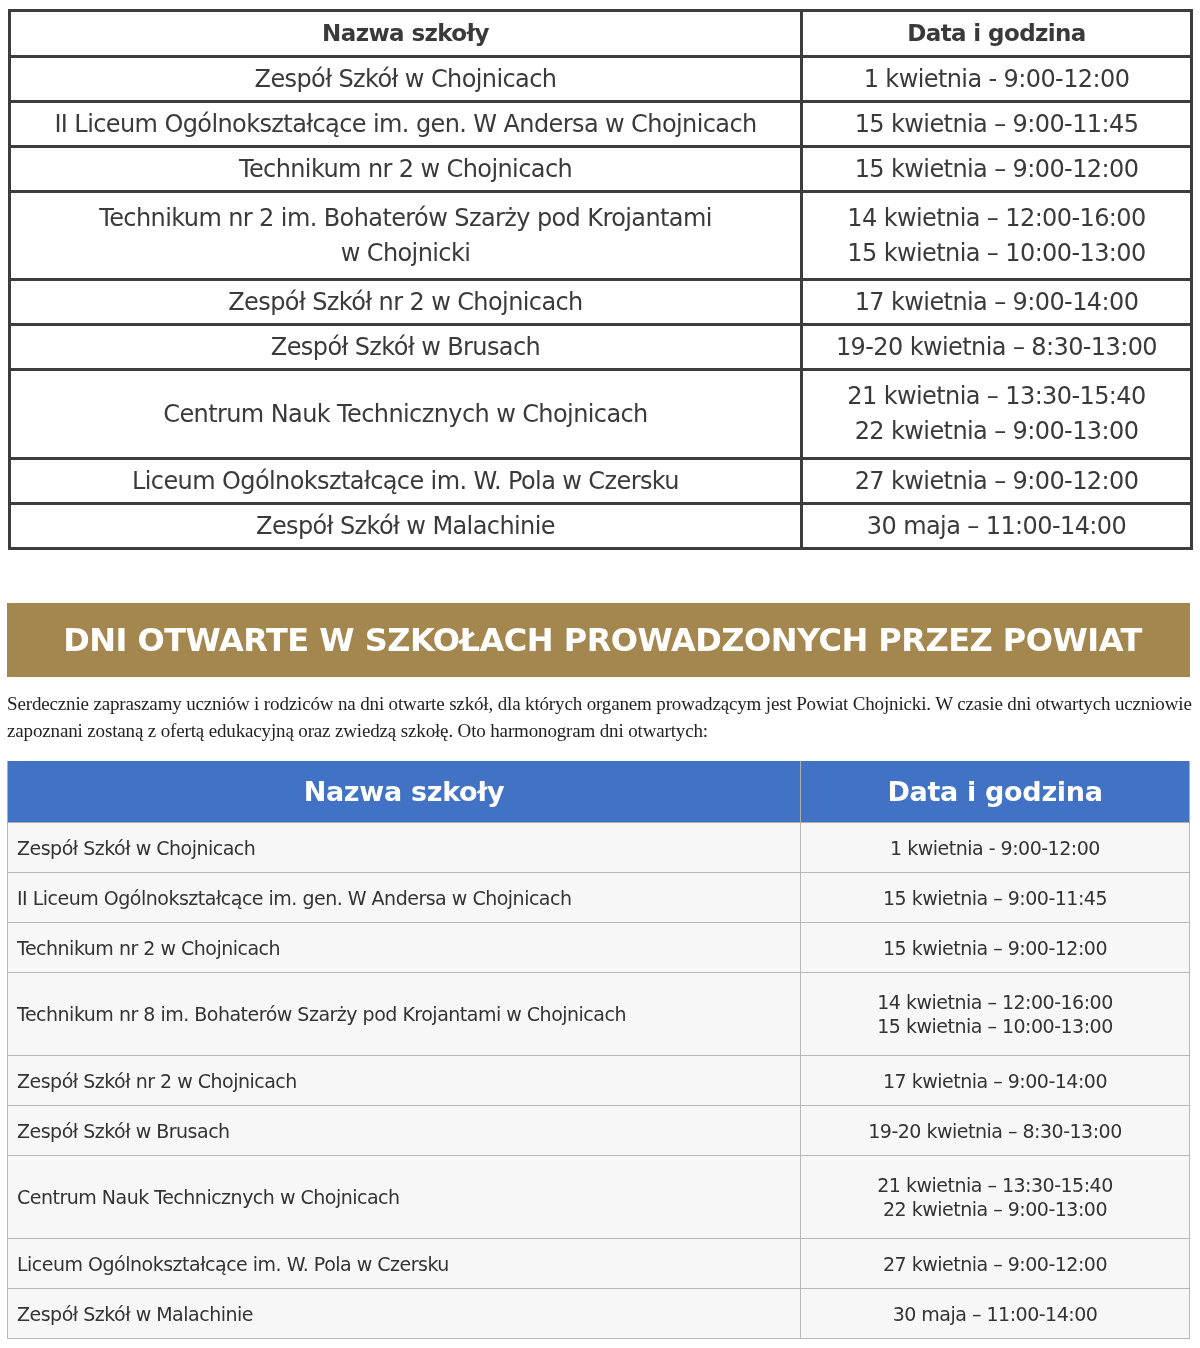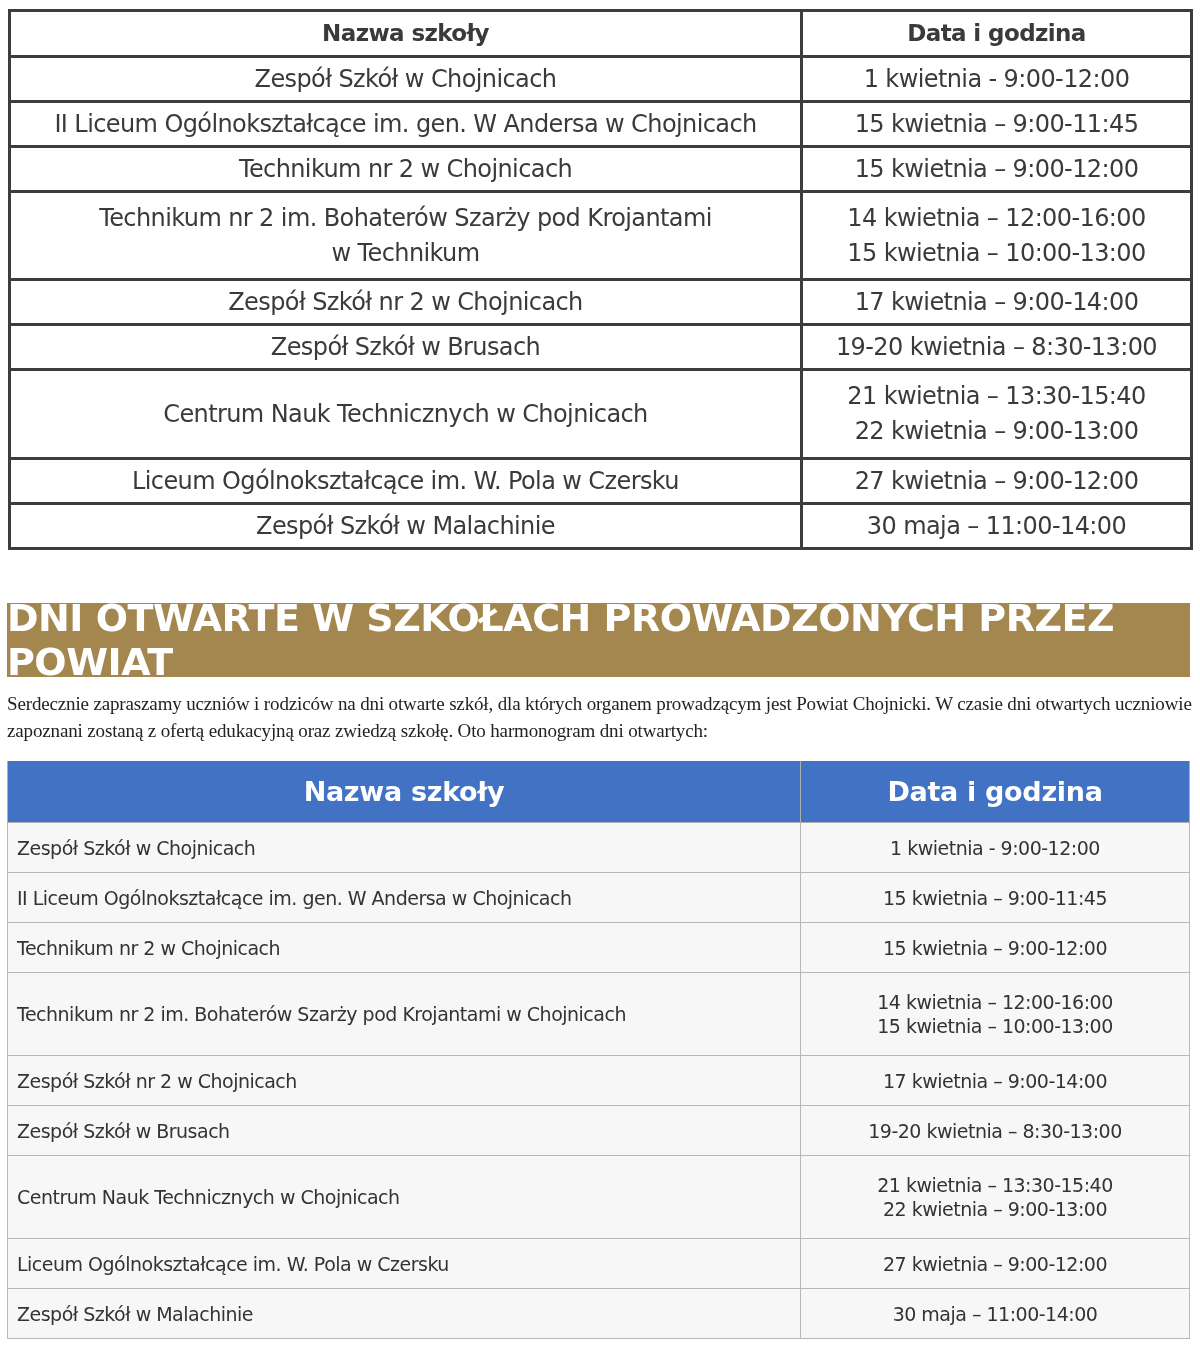--- a/index.html
+++ b/index.html
@@ -32,24 +32,24 @@
     .t1 tr.r-double2 td { height: 86px; }
 
     
     .banner {
       position: absolute; left: 7px; top: 603px;
       width: 1183px; height: 74px;
       background: #a3874e;
       color: #ffffff;
       font-family: "DejaVu Sans", sans-serif;
       font-weight: bold;
-      font-size: 38px;
+      font-size: 32px;
       letter-spacing: -0.5px;
       display: flex; align-items: center; justify-content: center;
-      padding-left: 0;
+      padding-left: 8px;
       box-sizing: border-box;
     }
 
     
     .intro {
       position: absolute; left: 7px; top: 690px;
       width: 1186px;
       font-family: "Liberation Serif", serif;
       font-size: 19px;
       line-height: 27px;
@@ -131,21 +131,21 @@
       <td>
           <span class="line">Technikum nr 2 w Chojnicach</span>
         </td>
       <td>
           <span class="line">15 kwietnia – 9:00-12:00</span>
         </td>
     </tr>
     <tr class="r-double">
       <td>
         <span class="line">Technikum nr 2 im. Bohaterów Szarży pod Krojantami</span>
-        <span class="line">w Technikum</span>
+        <span class="line">w Chojnicki</span>
       </td>
       <td>
         <span class="line">14 kwietnia – 12:00-16:00</span>
         <span class="line">15 kwietnia – 10:00-13:00</span>
       </td>
     </tr>
     <tr class="r-single">
       <td>
           <span class="line">Zespół Szkół nr 2 w Chojnicach</span>
         </td>
@@ -219,21 +219,21 @@
           <span class="line">15 kwietnia – 9:00-11:45</span>
         </td>
     </tr>
     <tr class="r-single">
       <td class="name">Technikum nr 2 w Chojnicach</td>
       <td class="date">
           <span class="line">15 kwietnia – 9:00-12:00</span>
         </td>
     </tr>
     <tr class="r-double">
-      <td class="name">Technikum nr 2 im. Bohaterów Szarży pod Krojantami w Chojnicach</td>
+      <td class="name">Technikum nr 8 im. Bohaterów Szarży pod Krojantami w Chojnicach</td>
       <td class="date">
         <span class="line">14 kwietnia – 12:00-16:00</span>
         <span class="line">15 kwietnia – 10:00-13:00</span>
       </td>
     </tr>
     <tr class="r-single">
       <td class="name">Zespół Szkół nr 2 w Chojnicach</td>
       <td class="date">
           <span class="line">17 kwietnia – 9:00-14:00</span>
         </td>

